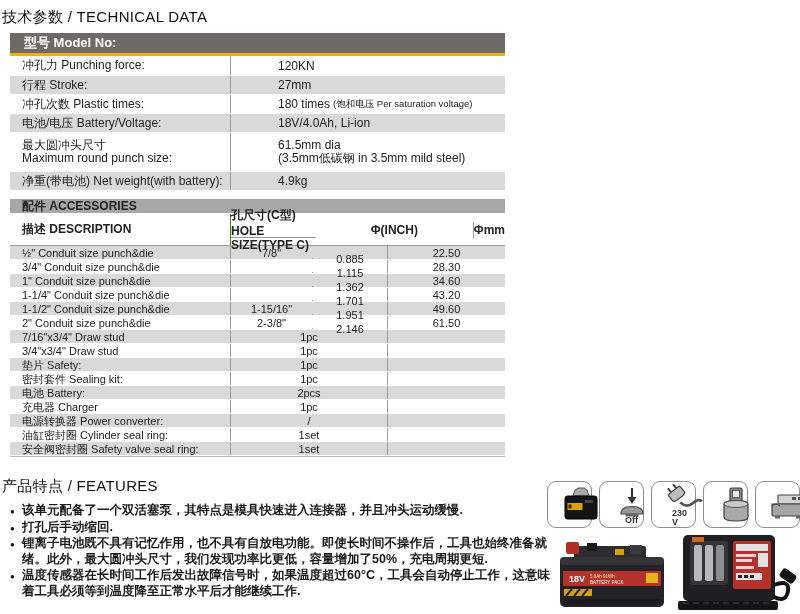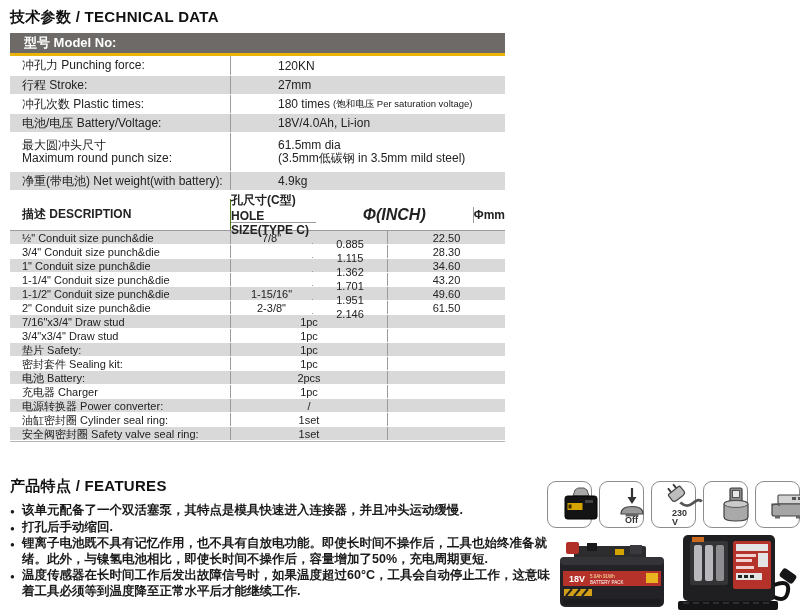--- a/index.html
+++ b/index.html
@@ -1,20 +1,20 @@
 <!DOCTYPE html>
 <html><head>
 <meta charset="utf-8">
 <style>
   * { margin:0; padding:0; box-sizing:border-box; }
   body {
     width:800px; height:614px; background:#fff; position:relative; overflow:hidden;
     font-family:"Liberation Sans", sans-serif; color:#222;
   }
-  .section-title { position:absolute; left:10px; font-size:15px; font-weight:bold; color:#111; letter-spacing:.3px; }
+  .section-title { position:absolute; left:2px; font-size:15px; font-weight:normal; color:#111; letter-spacing:.3px; }
   #tech-title { top:8px; }
   #features-title { top:477px; }
 
   
   .spec-table { position:absolute; left:10px; top:33px; width:495px; }
   .spec-header { height:23px; background:#6d6a68; color:#fff; font-size:13px; font-weight:bold;
     display:flex; align-items:center; padding-left:14px; border-bottom:3px solid #eab308; }
   .spec-row { display:flex; border-bottom:1px solid #fff; }
   .spec-row.gray { background:#d9d9d9; }
   .spec-row .s-label { width:220px; padding-left:12px; font-size:12px; display:flex; align-items:center; }
@@ -28,22 +28,22 @@
   .acc-table { position:absolute; left:10px; top:199px; width:495px; border-bottom:1px solid #b5b5b5; }
   .acc-bar { height:15px; background:#a7a7a7; color:#222; font-size:12px; font-weight:bold;
     display:flex; align-items:center; padding-left:12px; border-bottom:1px solid #fff; }
   .acc-head { display:flex; height:32px; border-bottom:1px solid #9b9b9b; }
   .acc-head .desc-h { width:220px; padding-left:12px; font-size:12px; font-weight:bold;
     display:flex; align-items:center; }
   .acc-head .right-h { flex:1; display:flex; flex-direction:row; border-left:1px solid #4d7c0f;align-items:center; }
   .acc-head .hole-h { height:16px; font-size:12px; font-weight:bold; display:flex;
     align-items:center; justify-content:center; border-bottom:1px solid #9b9b9b; }
   .acc-head .sub-h { height:16px; display:flex; }
-  .acc-head .inch-h { width:157px; font-size:16px; font-weight:bold; display:flex;
-    align-items:center; justify-content:center;font-style:italic; }
+  .acc-head .inch-h { width:157px; font-size:12px; font-weight:bold; display:flex;
+    align-items:center; justify-content:center; }
   .acc-head .mm-h { flex:1; font-size:12px; font-weight:bold; display:flex;
     align-items:center; justify-content:center; border-left:1px solid #9b9b9b; }
   .acc-row { display:flex; height:14px; border-bottom:1px solid #fff; font-size:11px; line-height:12px; }
   .acc-row.gray { background:#d9d9d9; }
   .acc-row .c-desc { width:220px; padding-left:12px; display:flex; align-items:center; }
   .acc-row .c-frac { width:82px; border-left:1px solid #9b9b9b; display:flex; align-items:center; justify-content:center; }
   .acc-row .c-dec  { width:75px; border-left:1px solid #9b9b9b; display:flex; align-items:center; justify-content:center;margin-top:12px; }
   .acc-row .c-mm   { flex:1; border-left:1px solid #9b9b9b; display:flex; align-items:center; justify-content:center; }
   .acc-row .c-qty  { width:157px; border-left:1px solid #9b9b9b; display:flex; align-items:center; justify-content:center; }
 
@@ -96,20 +96,21 @@
     <div class="s-value pre">61.5mm dia
 (3.5mm低碳钢 in 3.5mm mild steel)</div>
   </div>
   <div class="spec-row h19 gray">
     <div class="s-label">净重(带电池) Net weight(with battery):</div>
     <div class="s-value">4.9kg</div>
   </div>
 </div>
 
 <div class="acc-table">
+  <div class="acc-bar">配件 ACCESSORIES</div>
   <div class="acc-head">
     <div class="desc-h">描述 DESCRIPTION</div>
     <div class="right-h">
       <div class="hole-h">孔尺寸(C型) HOLE SIZE(TYPE C)</div>
       <div class="sub-h">
         <div class="inch-h">Φ(INCH)</div>
         <div class="mm-h">Φmm</div>
       </div>
     </div>
   </div>
@@ -195,21 +196,21 @@
     <div class="c-desc">安全阀密封圈 Safety valve seal ring:</div>
     <div class="c-qty">1set</div>
     <div class="c-mm"></div>
   </div>
 </div>
 
 <div class="section-title" id="features-title">产品特点 / FEATURES</div>
 <ul class="bullets">
   <li>该单元配备了一个双活塞泵，其特点是模具快速进入连接器，并且冲头运动缓慢.</li>
   <li>打孔后手动缩回.</li>
-  <li>锂离子电池既不具有记忆作用，也不具有自放电功能。即使长时间不操作后，工具也始终准备就绪。此外，与镍氢电池相比，即使长时间不操作后，容量增加了50%，充电周期更短.</li>
+  <li>锂离子电池既不具有记忆作用，也不具有自放电功能。即使长时间不操作后，工具也始终准备就绪。此外，最大圆冲头尺寸，我们发现功率比更低，容量增加了50%，充电周期更短.</li>
   <li>温度传感器在长时间工作后发出故障信号时，如果温度超过60°C，工具会自动停止工作，这意味着工具必须等到温度降至正常水平后才能继续工作.</li>
 </ul>
 
 <div class="icon-row">
   <div class="icon-box">
     <svg width="42" height="42" viewBox="0 0 42 42">
       <path d="M14 12 L16 6 L19 4 L25 4 L28 6 L30 12 Z" fill="#a8a8a8" stroke="#555" stroke-width="1"></path>
       <rect x="6" y="12" width="32" height="23" rx="2.5" fill="#141414" stroke="#000" stroke-width="1"></rect>
       <rect x="8.5" y="19" width="15" height="7" fill="#d6a400"></rect>
       <rect x="9.5" y="20.5" width="3" height="4" fill="#3a2a00"></rect>

